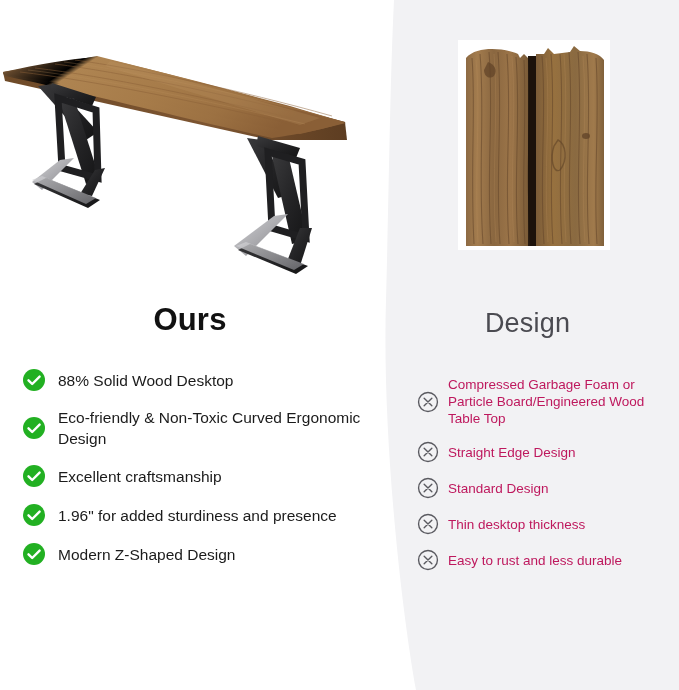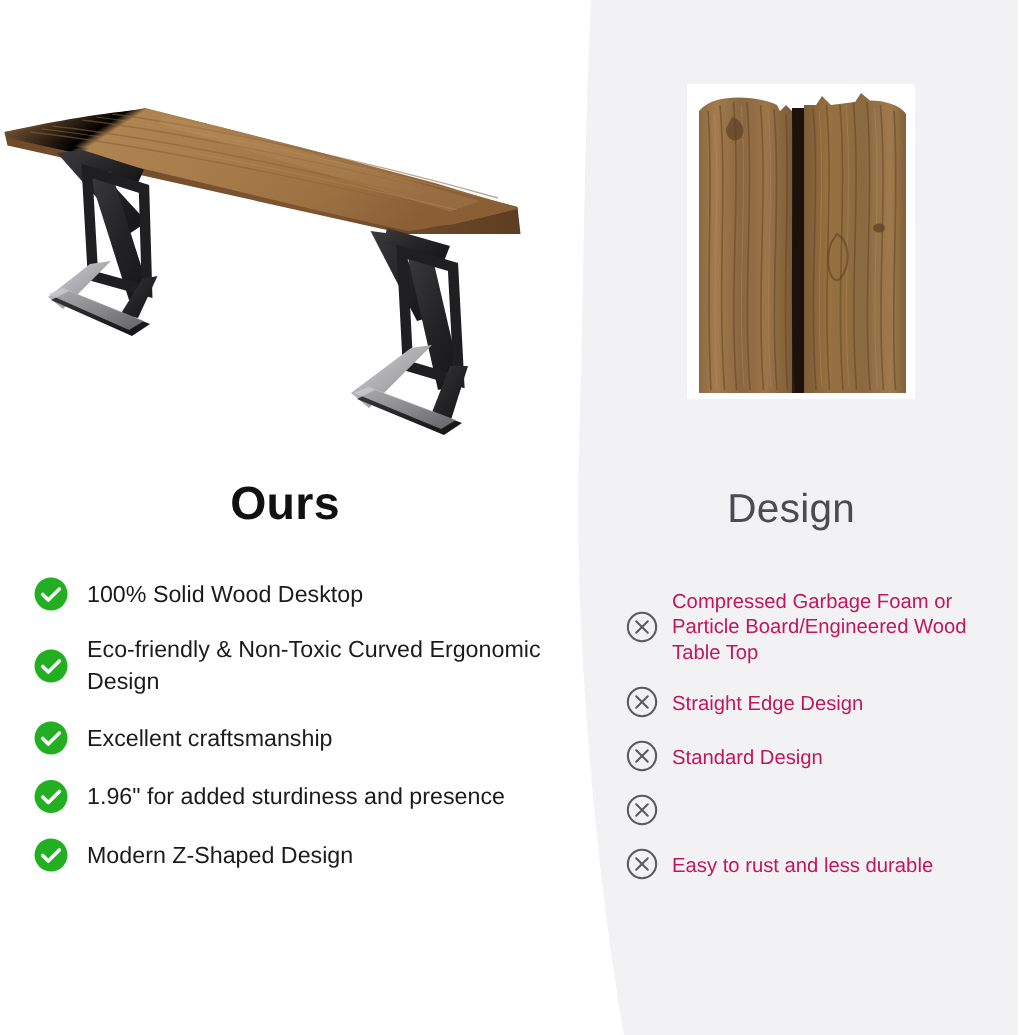--- a/index.html
+++ b/index.html
@@ -24,21 +24,21 @@
     position: absolute;
     top: 0;
     left: 360px;
     width: 319px;
     height: 690px;
   }
 
   
   .column {
     position: absolute;
-    top: 16px;
+    top: 0;
     height: 504px;
     padding-left: 36px;
   }
   #ours-column { left: 0; width: 390px; }
   #others-column { left: 390px; width: 289px; }
 
   
   #ours-image-wrap {
     position: absolute;
     left: 0px;
@@ -226,21 +226,21 @@
 
     <div id="ours-list">
 
       <div class="feature-row">
         <span class="row-icon">
           <svg viewBox="0 0 24 24">
             <circle cx="12" cy="12" r="11" fill="#22b022"></circle>
             <path d="M6.5 12.3 L10.2 16 L17.6 8.6" fill="none" stroke="#ffffff" stroke-width="2.4" stroke-linecap="round" stroke-linejoin="round"></path>
           </svg>
         </span>
-        <span class="feature-text">100% Solid Wood Desktop</span>
+        <span class="feature-text">88% Solid Wood Desktop</span>
       </div>
 
 
       <div class="feature-row">
         <span class="row-icon">
           <svg viewBox="0 0 24 24">
             <circle cx="12" cy="12" r="11" fill="#22b022"></circle>
             <path d="M6.5 12.3 L10.2 16 L17.6 8.6" fill="none" stroke="#ffffff" stroke-width="2.4" stroke-linecap="round" stroke-linejoin="round"></path>
           </svg>
         </span>
@@ -383,20 +383,21 @@
         <span class="feature-text">Standard Design</span>
       </div>
 
       <div class="feature-row">
         <span class="row-icon">
           <svg viewBox="0 0 24 24">
             <circle cx="12" cy="12" r="10.3" fill="none" stroke="#5a5a60" stroke-width="1.5"></circle>
             <path d="M7.8 7.8 L16.2 16.2 M16.2 7.8 L7.8 16.2" fill="none" stroke="#5a5a60" stroke-width="1.5" stroke-linecap="round"></path>
           </svg>
         </span>
+        <span class="feature-text">Thin desktop thickness</span>
       </div>
 
       <div class="feature-row">
         <span class="row-icon">
           <svg viewBox="0 0 24 24">
             <circle cx="12" cy="12" r="10.3" fill="none" stroke="#5a5a60" stroke-width="1.5"></circle>
             <path d="M7.8 7.8 L16.2 16.2 M16.2 7.8 L7.8 16.2" fill="none" stroke="#5a5a60" stroke-width="1.5" stroke-linecap="round"></path>
           </svg>
         </span>
         <span class="feature-text">Easy to rust and less durable</span>

